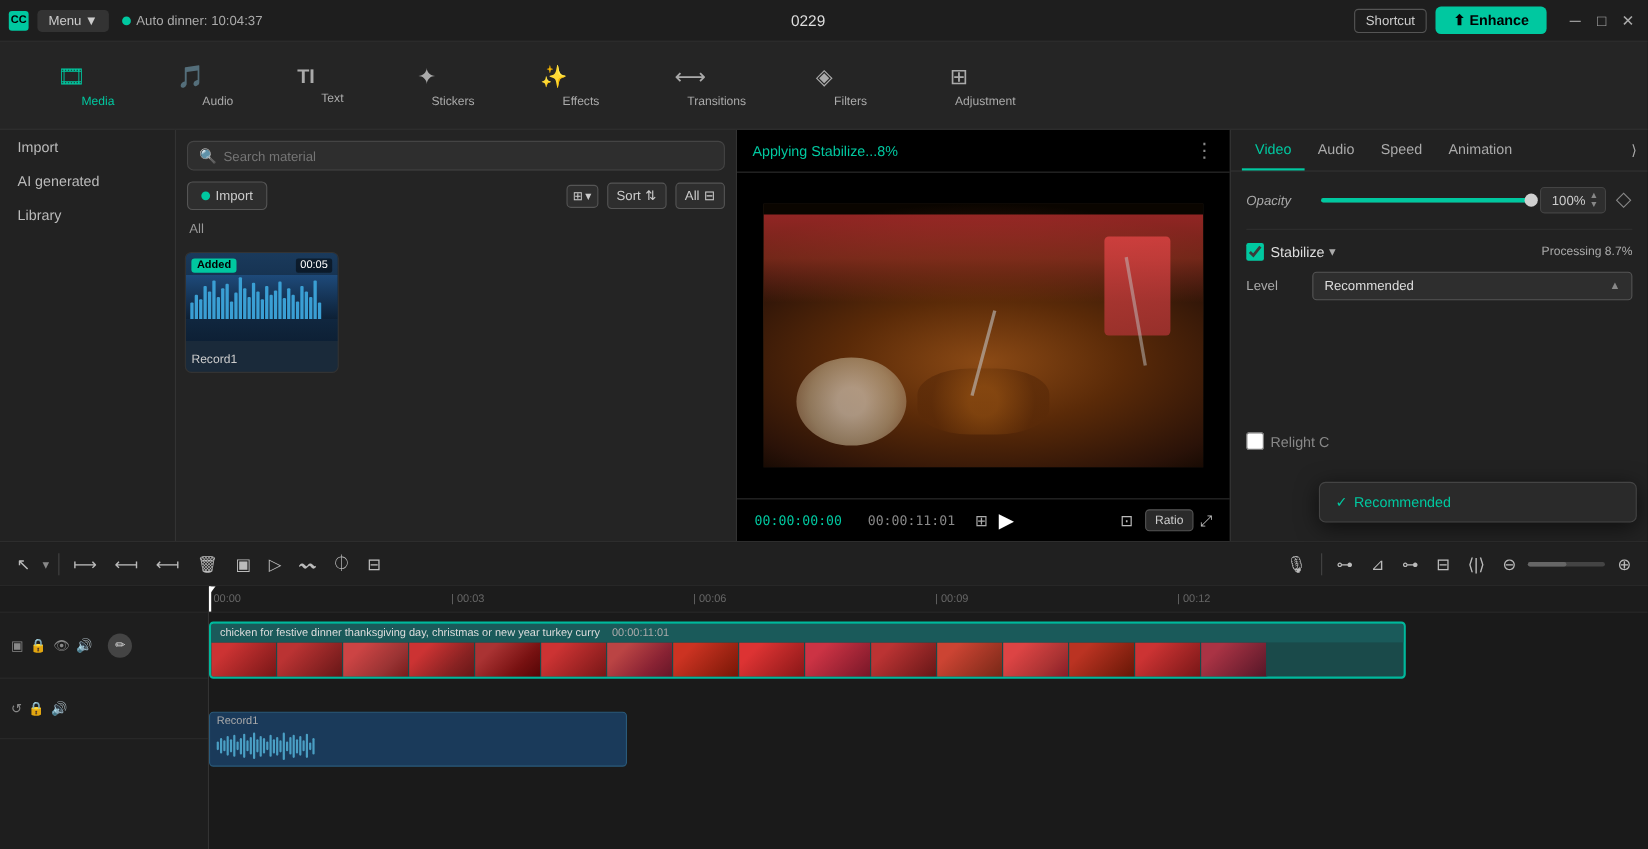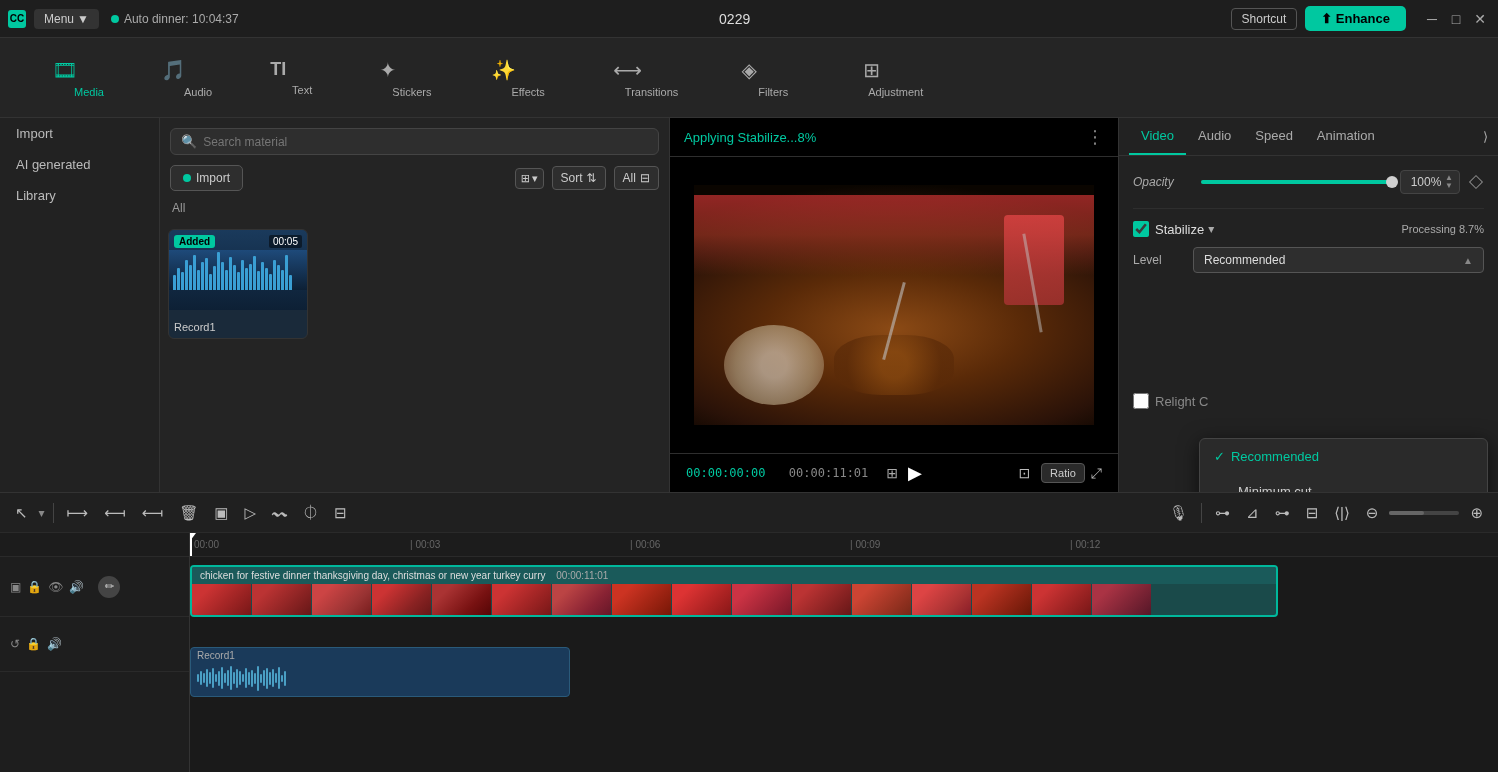--- a/index.html
+++ b/index.html
@@ -358,24 +358,20 @@
           <span>Recommended</span>
           <span class="chevron-down">▲</span>
         </div>
       </div>
 
       <div class="dropdown-overlay">
         <div class="dropdown-item selected">
           <span class="check-icon">✓</span>
           <span>Recommended</span>
         </div>
-        <div class="dropdown-item">
-          <span style="width:18px;display:inline-block;"></span>
-          <span>Minimum cut</span>
-        </div>
 
       </div>
 
       <div class="relight-row" style="margin-top:120px;">
         <input type="checkbox" class="relight-checkbox" style="">
         <span class="relight-label">Relight C</span>
       </div>
     </div>
   </div>
 </div>

